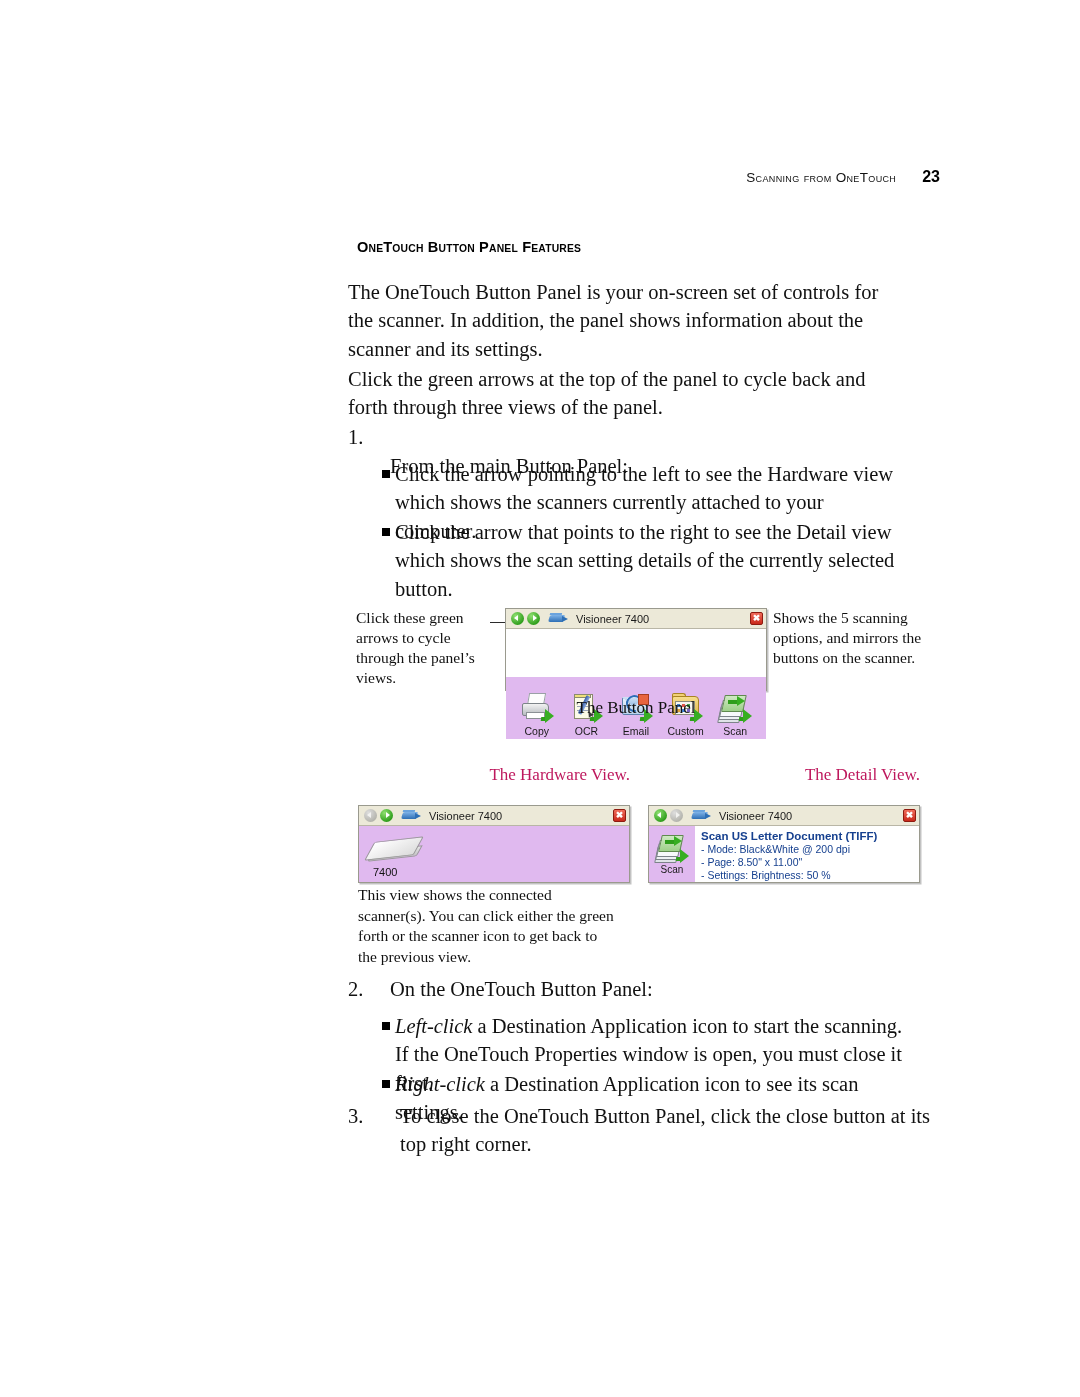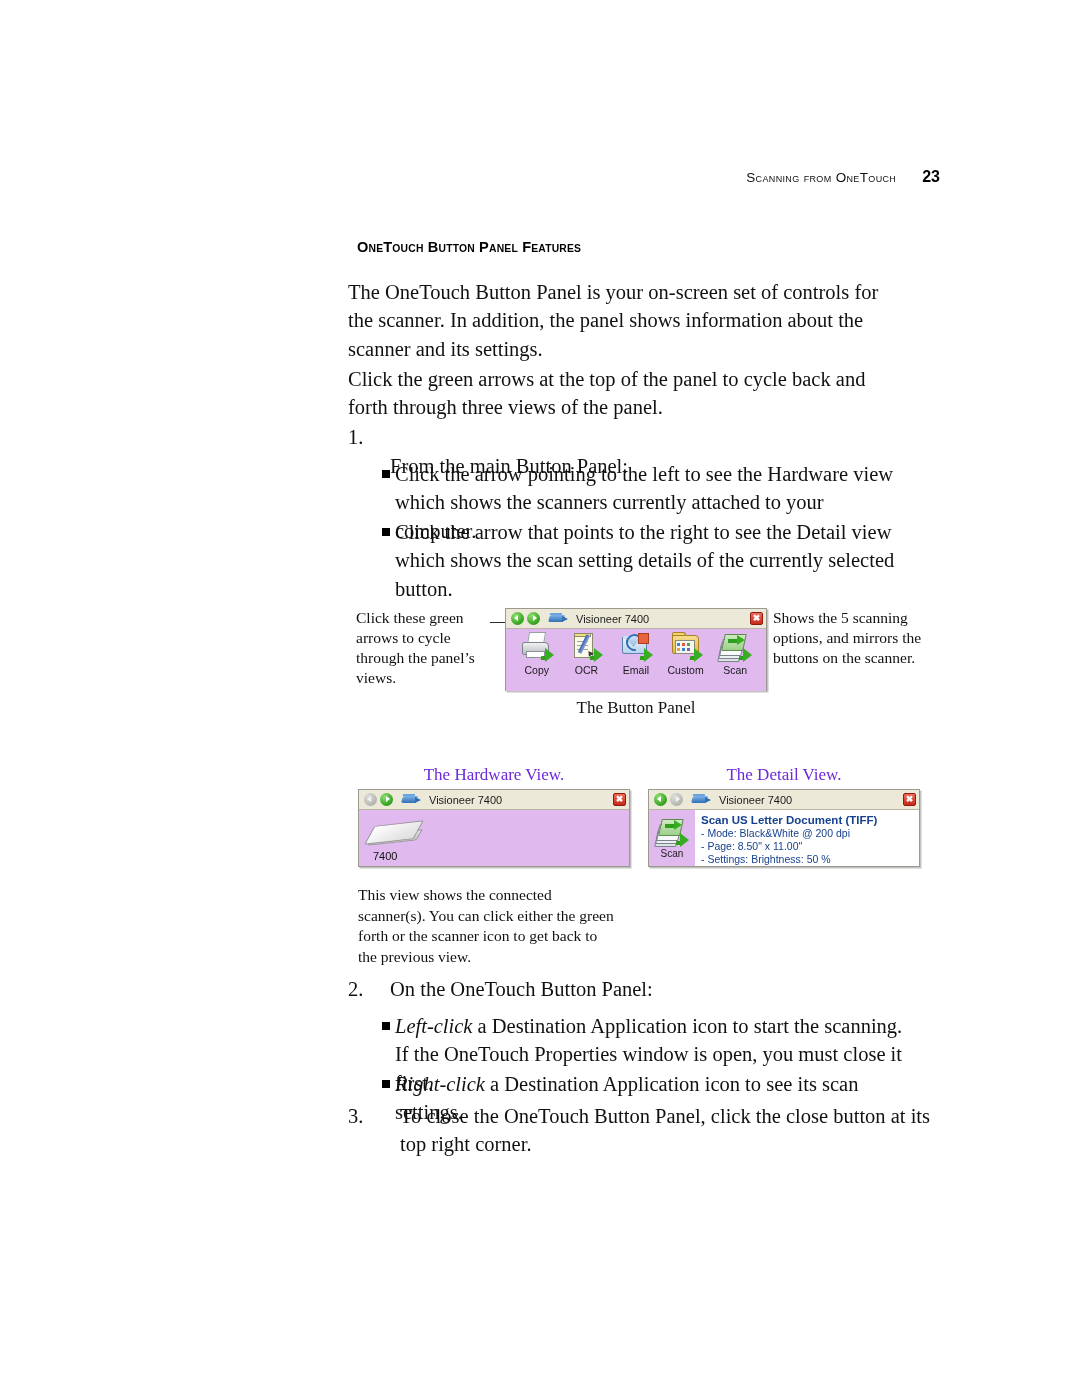--- a/index.html
+++ b/index.html
@@ -160,21 +160,21 @@
     display:flex; align-items:center; justify-content:center;
   }
   .ot-close span {
     color:#fff; font-size:9px; font-weight:bold; line-height:1;
     font-family:"Liberation Sans", sans-serif;
   }
 
   .ot-body { background:#e0b9ef; }
 
   
-  .ot-buttons { display:flex; align-items:flex-end; height:100%; padding:4px 6px 15px; box-sizing:border-box; }
+  .ot-buttons { display:flex; align-items:flex-end; height:100%; padding:4px 6px 2px; box-sizing:border-box;margin-top:48px; }
   .ot-btn {
     flex:1; display:flex; flex-direction:column;
     align-items:center; justify-content:flex-end; gap:2px;
   }
   .ot-btn .lbl { font-size:10.5px; color:#1a1a1a; }
   .ico { width:34px; height:30px; position:relative; }
 
   
   .ico .gva {
     position:absolute; right:0px; bottom:0px; width:14px; height:14px;
@@ -306,21 +306,21 @@
   }
 
   .fig-caption {
     position:absolute; font-size:17px; color:#111; text-align:center;
   }
 
   
   .fig-hw     { position:absolute; left:358px; top:765px; width:272px; }
   .fig-detail { position:absolute; left:648px; top:765px; width:272px; }
   .view-title {
-    font-size:17px; color:#6d28d9; text-align:center; margin-bottom:4px;
+    font-size:17px; color:#be185d; text-align:right; margin-bottom:20px;
   }
 
   .hw-body { height:56px; position:relative; }
   .hw-scanner { position:absolute; left:12px; top:9px; width:46px; height:32px; }
   .hw-scanner .lid {
     position:absolute; left:0; top:4px; width:44px; height:17px;
     background:linear-gradient(150deg,#ffffff,#dcdcdc);
     border:1px solid #9a9a9a;
     transform:skewX(-34deg) rotate(-7deg);
     border-radius:2px;

